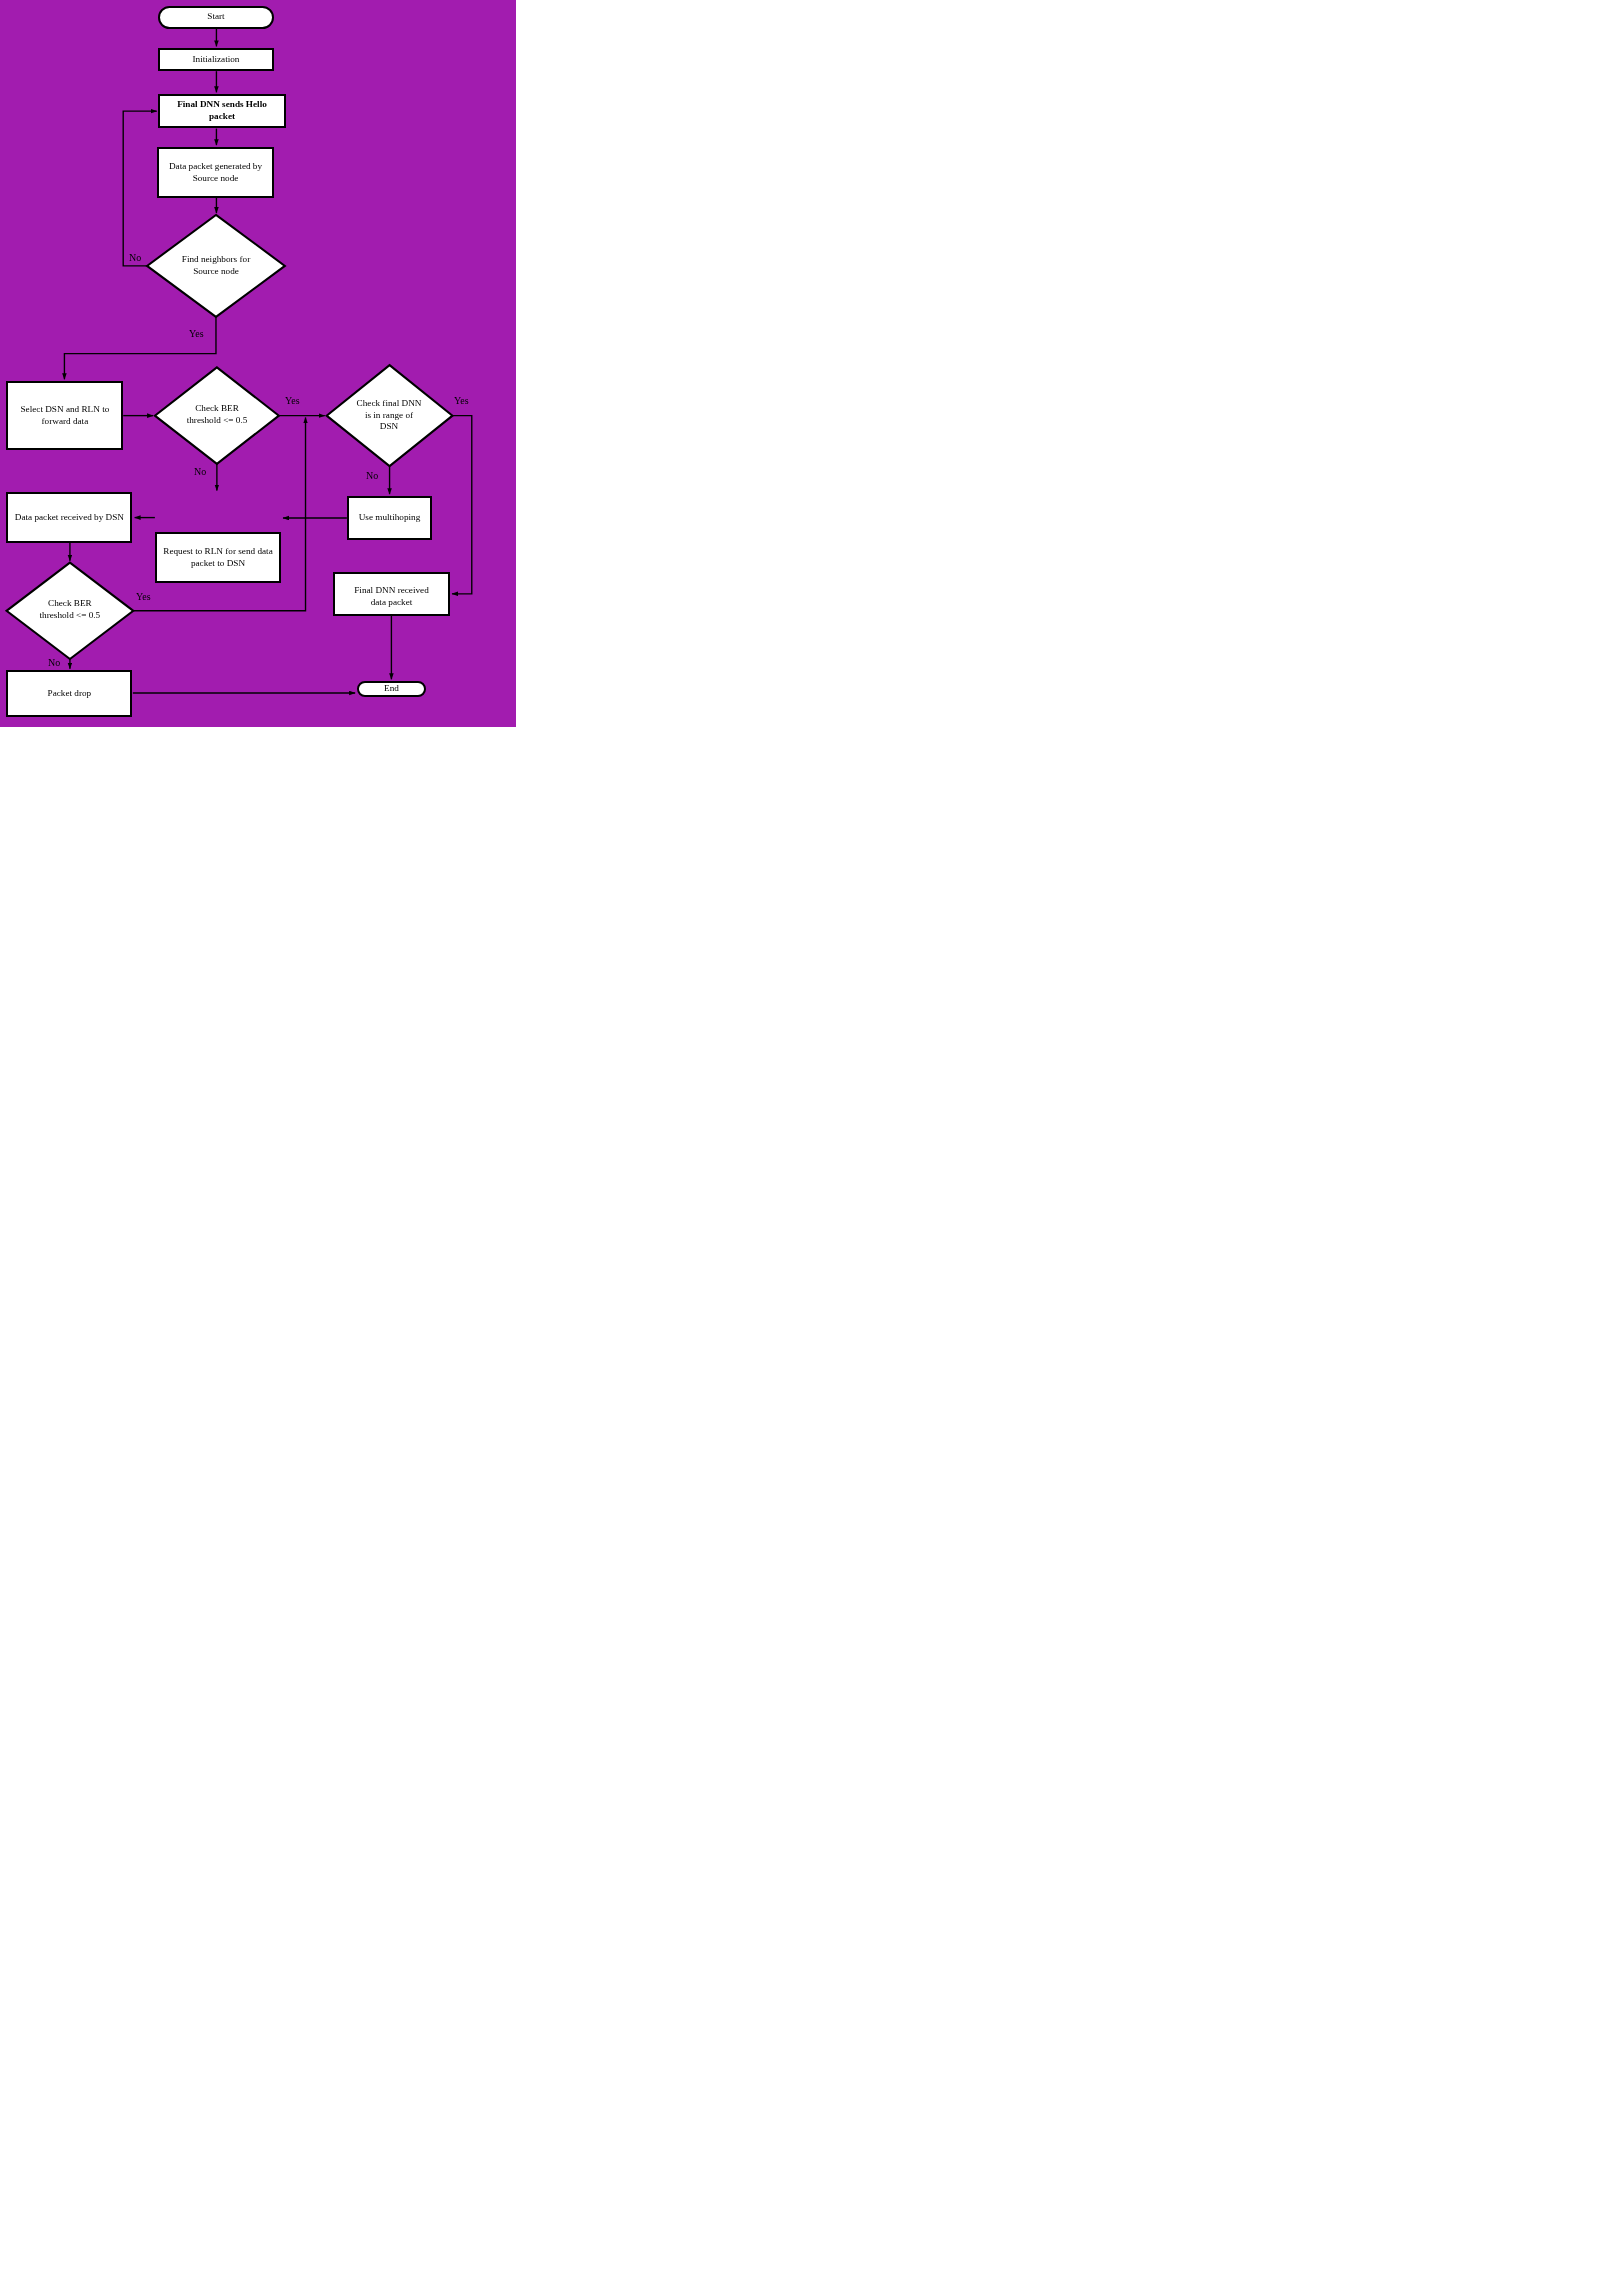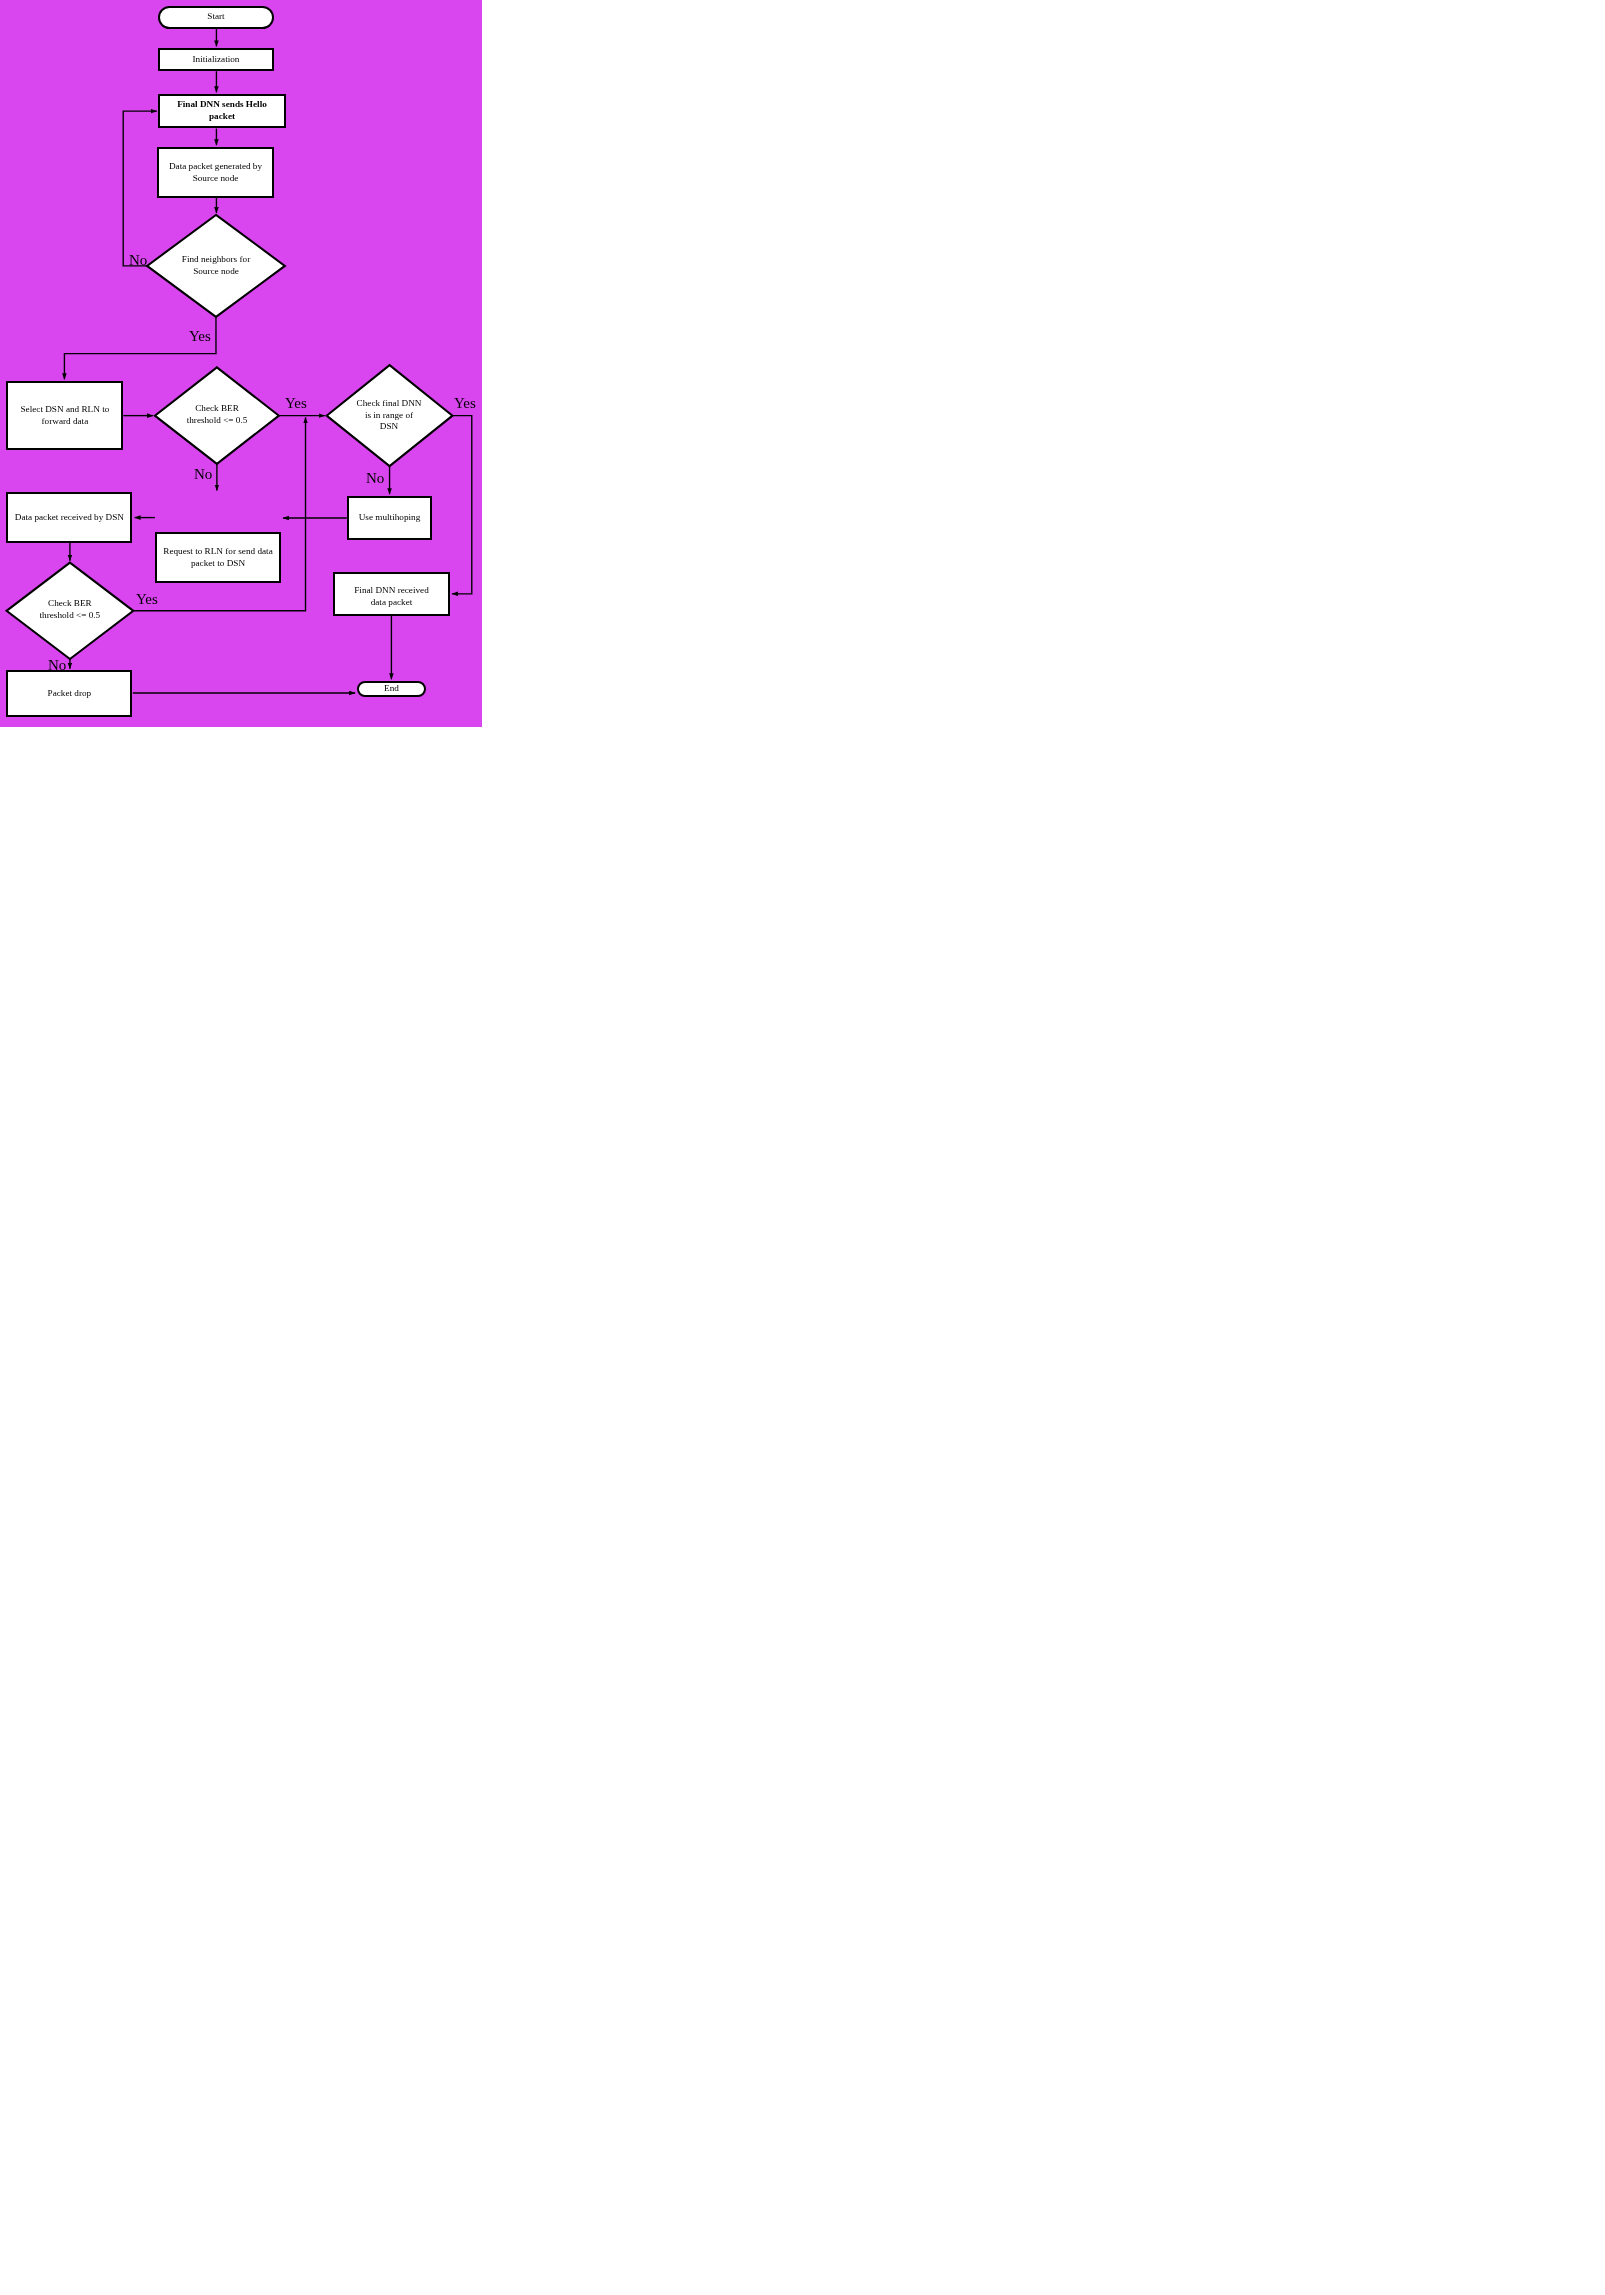--- a/index.html
+++ b/index.html
@@ -1,22 +1,23 @@
 <!DOCTYPE html>
 <html style="font-size:7.3px"><head>
 <meta charset="utf-8">
 <style>
   html, body { margin: 0; padding: 0; background: #ffffff; }
   .canvas {
     position: relative;
     width: 482px;
     height: 727px;
-    background: #d946ef;
+    background: #a21caf;
     font-family: "Liberation Serif", "DejaVu Serif", serif;
     color: #000000;
+    padding-left: 34px;
   }
   .layer {
     position: absolute;
     left: 0; top: 0;
     width: 482px; height: 727px;
   }
   .node {
     position: absolute;
     background: #ffffff;
     border: 2.3px solid #000000;
@@ -34,21 +35,21 @@
     display: flex;
     align-items: center;
     justify-content: center;
     text-align: center;
     font-size: 9.2px;
     line-height: 1.3;
     pointer-events: none;
   }
   .edge-label {
     position: absolute;
-    font-size: 15px;
+    font-size: 10px;
     white-space: nowrap;
   }
 </style>
 </head>
 <body>
 
 <div class="canvas">
 
   <svg class="layer" width="482" height="727" viewBox="0 0 1049 1583">
     <defs>

